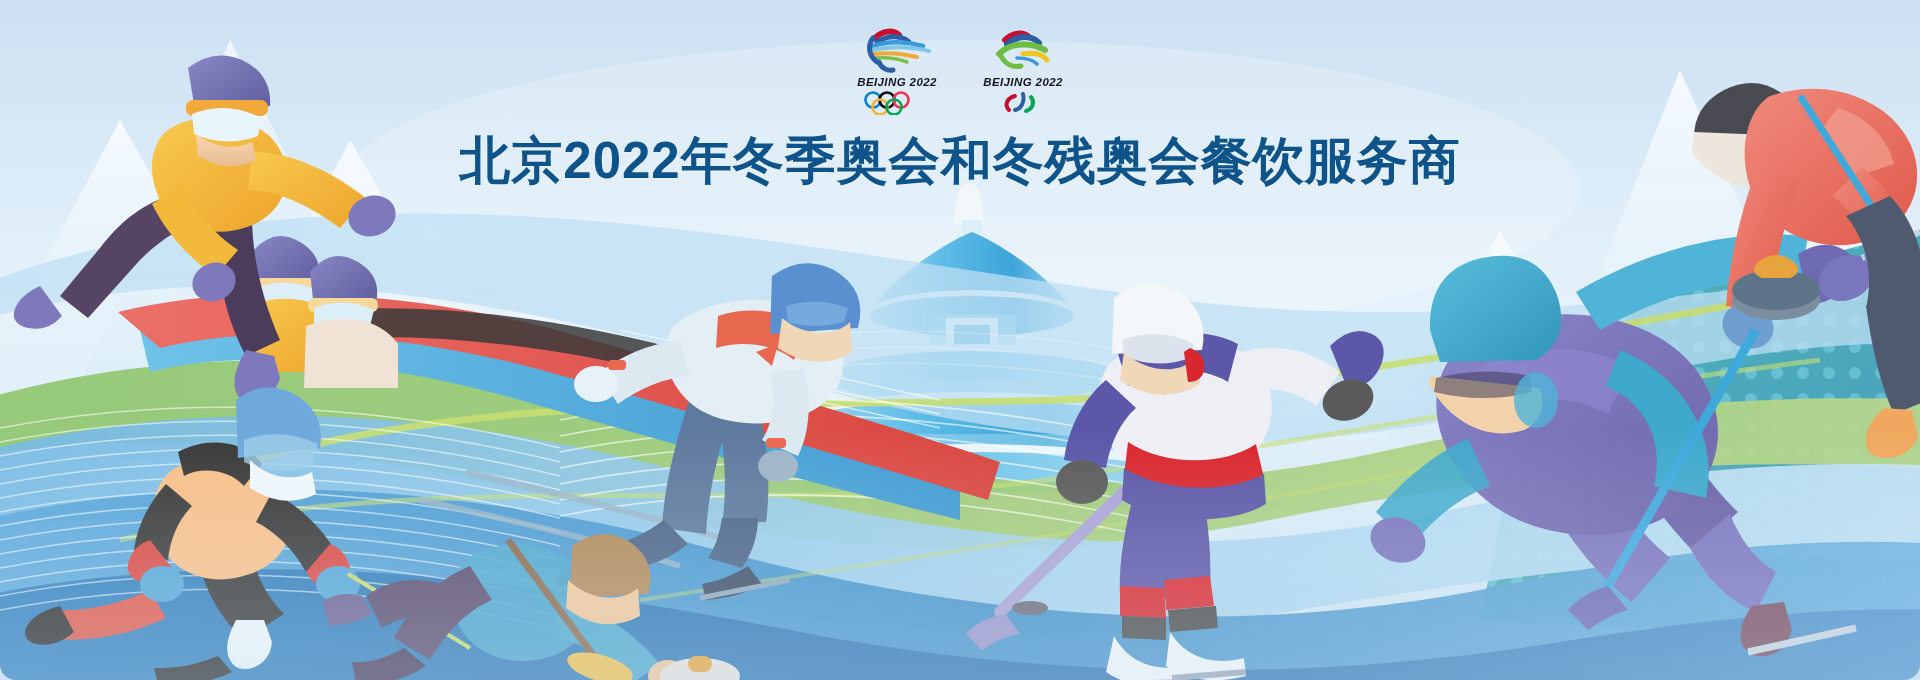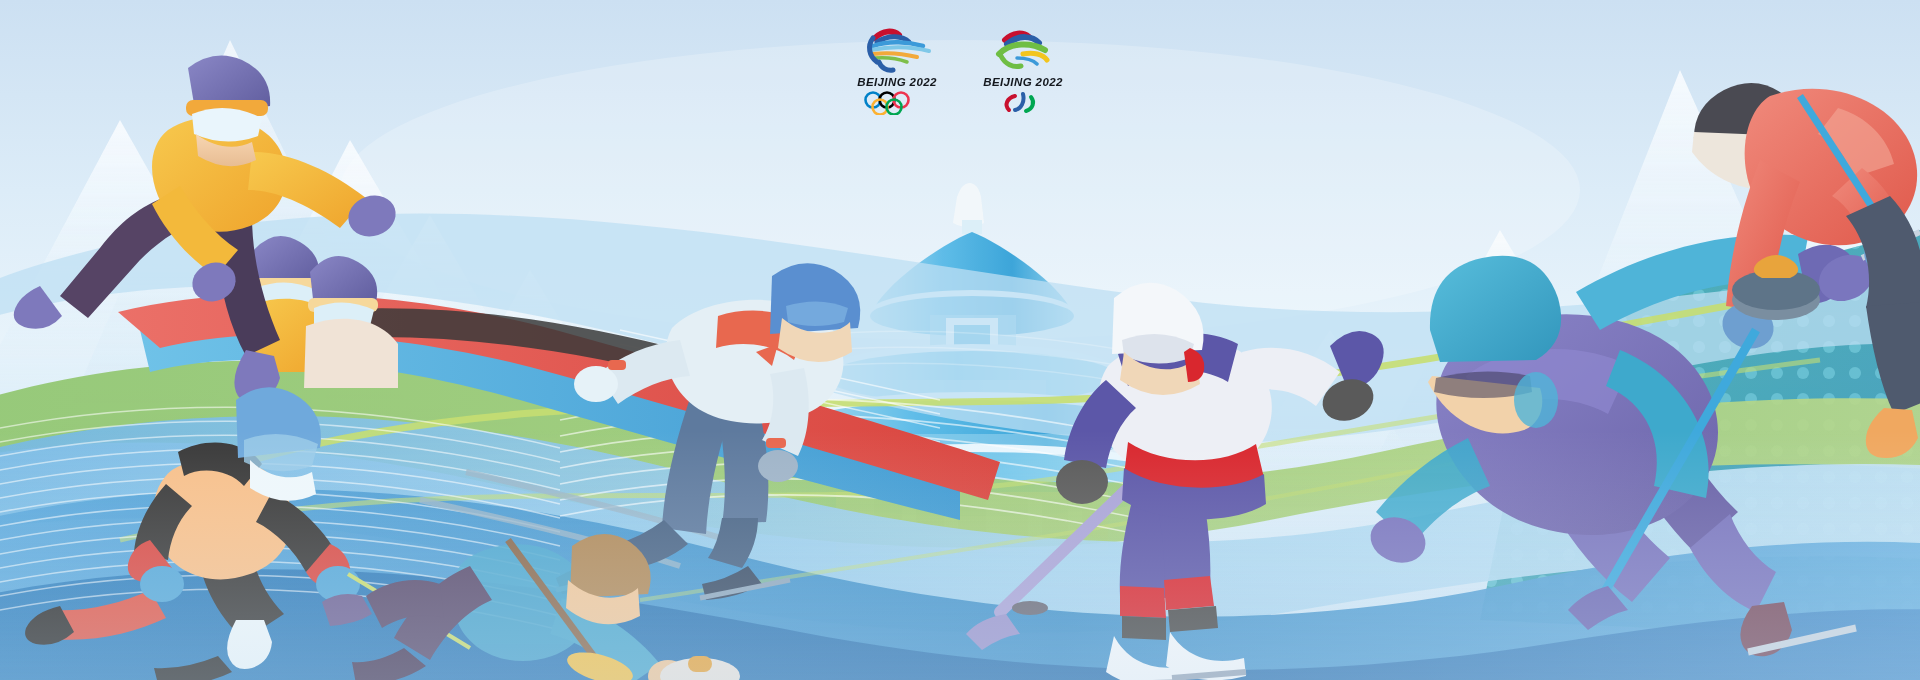--- a/index.html
+++ b/index.html
@@ -4,20 +4,21 @@
 <style>
   * { margin:0; padding:0; box-sizing:border-box; }
   html, body {
     width:1920px; height:680px; overflow:hidden;
     font-family:"Liberation Sans", sans-serif;
     background:#cfe1f2;
   }
   #banner {
     position:relative; width:1920px; height:680px; overflow:hidden;
     background:linear-gradient(180deg,#cfe2f3 0%,#d8e9f6 35%,#e4f0f9 60%,#cfe6f5 100%);
+    border-radius:16px;
   }
   .layer { position:absolute; left:0; top:0; width:1920px; height:680px; }
   .layer svg { display:block; width:1920px; height:680px; }
 
   
   #header {
     position:absolute; left:0; top:0; width:1920px; z-index:60;
     text-align:center; pointer-events:none;
   }
   #emblems {
@@ -562,15 +563,16 @@
               <path d="M42 5 C 34 7 31 14 36 19" stroke="#C8102E"></path>
               <path d="M50 3 C 52 11 48 18 42 19" stroke="#2B5FA8"></path>
               <path d="M58 6 C 62 11 60 18 53 20" stroke="#00A651"></path>
             </g>
           </svg>
         </div>
       </div>
 
     </div>
 
+    <div id="page-title">北京2022年冬季奥会和冬残奥会餐饮服务商</div>
   </div>
 
 </div>
 
 </body></html>

